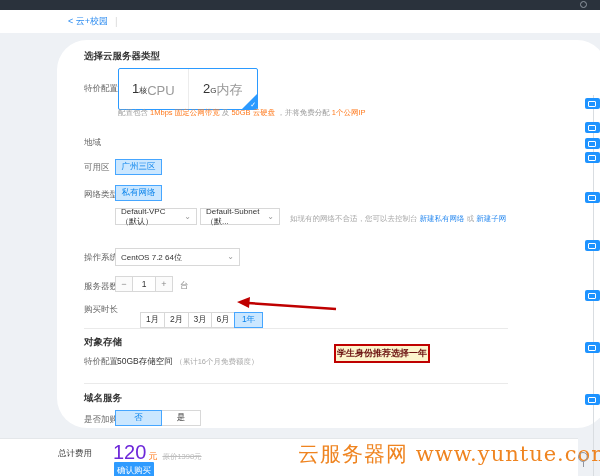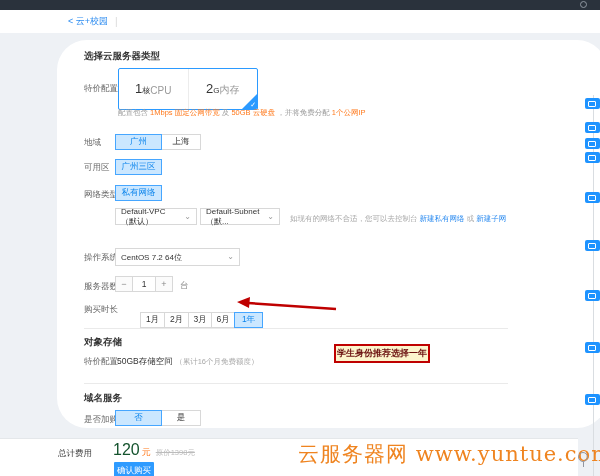--- a/index.html
+++ b/index.html
@@ -28,21 +28,21 @@
   .row-label { position:absolute; font-size:8.5px; color:#666; }
 
   
   .spec-card { position:absolute; left:61px; top:28px; width:140px; height:42px;
     border:1px solid #2b9aff; border-radius:2px; background:#fff;
     display:flex; overflow:hidden; }
   .spec-half { flex:1; display:flex; flex-direction:row; align-items:center; justify-content:center; }
   .spec-half + .spec-half { border-left:1px solid #ececec; }
   .spec-val { font-size:13px; color:#333; line-height:13px; }
   .spec-val small { font-size:8px; color:#333; }
-  .spec-sub { font-size:10px; color:#999; margin-top:2px; }
+  .spec-sub { font-size:13px; color:#999; margin-top:2px; }
   .spec-check { position:absolute; right:0; bottom:0; width:0; height:0;
     border-left:15px solid transparent; border-bottom:15px solid #2b9aff; }
   .spec-check-glyph { position:absolute; right:1px; bottom:0px; color:#fff; font-size:7px; }
 
   .note { position:absolute; left:61px; top:68px; font-size:7.5px; color:#9b9b9b; white-space:nowrap; }
   .hl { color:#ff7a1e; }
 
   
   .tgroup { position:absolute; display:flex; }
   .tbtn { height:16px; min-width:24px; padding:0 4px; display:flex; align-items:center; justify-content:center;
@@ -75,21 +75,21 @@
   
   .arrow-svg { left:236px; top:296px; }
   .ann-box { left:334px; top:300px; width:96px; height:19px; background:#fcf5cd;
     border:2px solid #bf0000; display:flex; align-items:center; justify-content:center;
     font-size:9px; font-weight:bold; color:#6b1010; white-space:nowrap;margin-top:44px; }
 
   
   .footer { left:0; top:438px; width:578px; height:38px; background:#fff; border-top:1px solid #e4e7ea; }
   .total-label { position:absolute; left:58px; top:9px; font-size:8.5px; color:#333; }
   .price-row { position:absolute; left:113px; top:2px; display:flex; align-items:baseline; }
-  .price-num { font-size:16px; color:#14532d; }
+  .price-num { font-size:20px; color:#6d28d9; }
   .price-unit { font-size:9px; color:#ff7a1e; margin-left:2px; }
   .price-orig { font-size:7.5px; color:#bcbcbc; margin-left:5px; text-decoration:line-through; }
   .buy-btn { position:absolute; left:114px; top:23px; width:40px; height:17px; background:#2e9bff;
     color:#fff; font-size:8.5px; display:flex; align-items:center; justify-content:center;
     border:none; cursor:pointer; border-radius:1px; }
 
   
   .watermark { left:298px; top:440px; font-family:"DejaVu Serif", serif; font-size:21px;
     color:#ef8420; white-space:nowrap; letter-spacing:1px; z-index:5; pointer-events:none; }
 
@@ -133,24 +133,20 @@
       </div>
       <div class="spec-check"></div>
       <div class="spec-check-glyph">✓</div>
     </div>
 
     <div class="note">
       <span>配置包含 </span><span class="hl">1Mbps 固定公网带宽</span><span> 及 </span><span class="hl">50GB 云硬盘</span><span> ，并将免费分配 </span><span class="hl">1个公网IP</span>
     </div>
 
     <div class="row-label" style="left:27px; top:97px;">地域</div>
-    <div class="tgroup" style="left:58px; top:94px;">
-      <div class="tbtn sel w47">广州</div>
-      <div class="tbtn w40">上海</div>
-    </div>
 
     <div class="row-label" style="left:27px; top:122px;">可用区</div>
     <div class="tgroup" style="left:58px; top:119px;">
       <div class="tbtn sel w47">广州三区</div>
     </div>
 
     <div class="row-label" style="left:27px; top:149px;">网络类型</div>
     <div class="tgroup" style="left:58px; top:145px;">
       <div class="tbtn sel w47">私有网络</div>
     </div>

